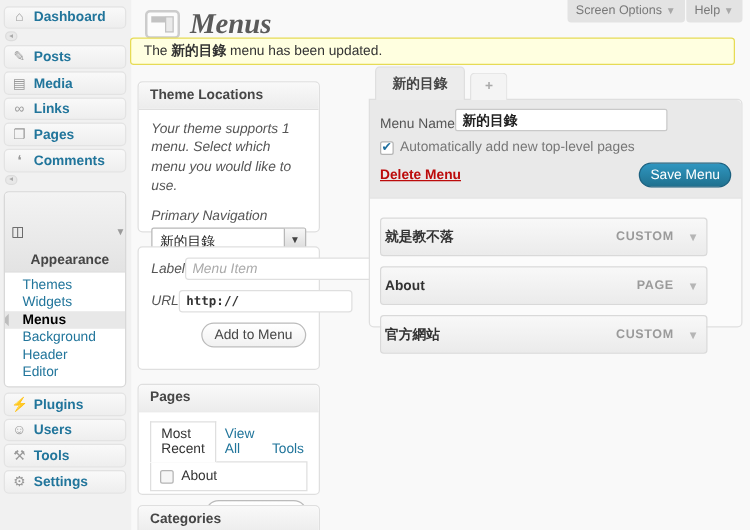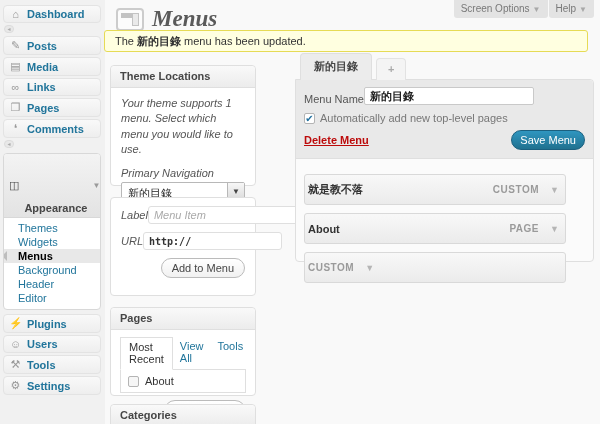--- a/index.html
+++ b/index.html
@@ -96,21 +96,21 @@
   .cl-row { display:flex; align-items:center; margin-bottom:8px; }
   .cl-label { width:37px; font-style:italic; color:#555; }
   .text-input { flex:1; height:18px; border:1px solid #dfdfdf; border-radius:3px; padding:1px 5px; font-size:11px; color:#333; background:#fff; }
   .mono { font-family:"DejaVu Sans Mono",monospace; font-weight:bold; font-size:10px; }
   .text-input::placeholder { color:#aaa; font-style:italic; font-family:"Liberation Sans",sans-serif; font-weight:normal; }
   #custom-links .btn-row { margin-top:2px; }
 
   
   #pages-box { top:307px; height:89px; }
   #pages-box .pb-body { padding:7px 9px 8px; }
-  .pages-tabs { display:flex; position:relative; z-index:2; }
+  .pages-tabs { display:flex; align-items:flex-end; position:relative; z-index:2; }
   .ptab-active { background:#fff; border:1px solid #dfdfdf; border-bottom:1px solid #fff; padding:3px 8px 4px; margin-bottom:-1px; color:#333; cursor:pointer; }
   .ptab-link { padding:3px 7px 4px; color:#21759b; cursor:pointer; }
   .pages-panel { border:1px solid #dfdfdf; background:#fff; padding:5px 7px; display:flex; align-items:center; gap:6px; }
   .checkbox { width:11px; height:11px; border:1px solid #b4b4b4; border-radius:2px; background:#f6f6f6;
     display:inline-flex; align-items:center; justify-content:center; font-size:10px; color:#1f6f9e; cursor:pointer; flex:none; }
   .checkbox.checked { background:#fff; }
   .pb-foot { display:flex; justify-content:space-between; align-items:center; margin-top:7px; }
   .link-underline { color:#21759b; text-decoration:underline; cursor:pointer; }
 
   
@@ -314,17 +314,18 @@
       <span class="mr-label">就是教不落</span>
       <span class="mr-type">CUSTOM</span>
       <span class="mr-arrow">▼</span>
     </div>
     <div class="menu-row">
       <span class="mr-label">About</span>
       <span class="mr-type">PAGE</span>
       <span class="mr-arrow">▼</span>
     </div>
     <div class="menu-row">
+      <span class="mr-label">官方網站</span>
       <span class="mr-type">CUSTOM</span>
       <span class="mr-arrow">▼</span>
     </div>
   </div>
 </div>
 
 </body></html>

